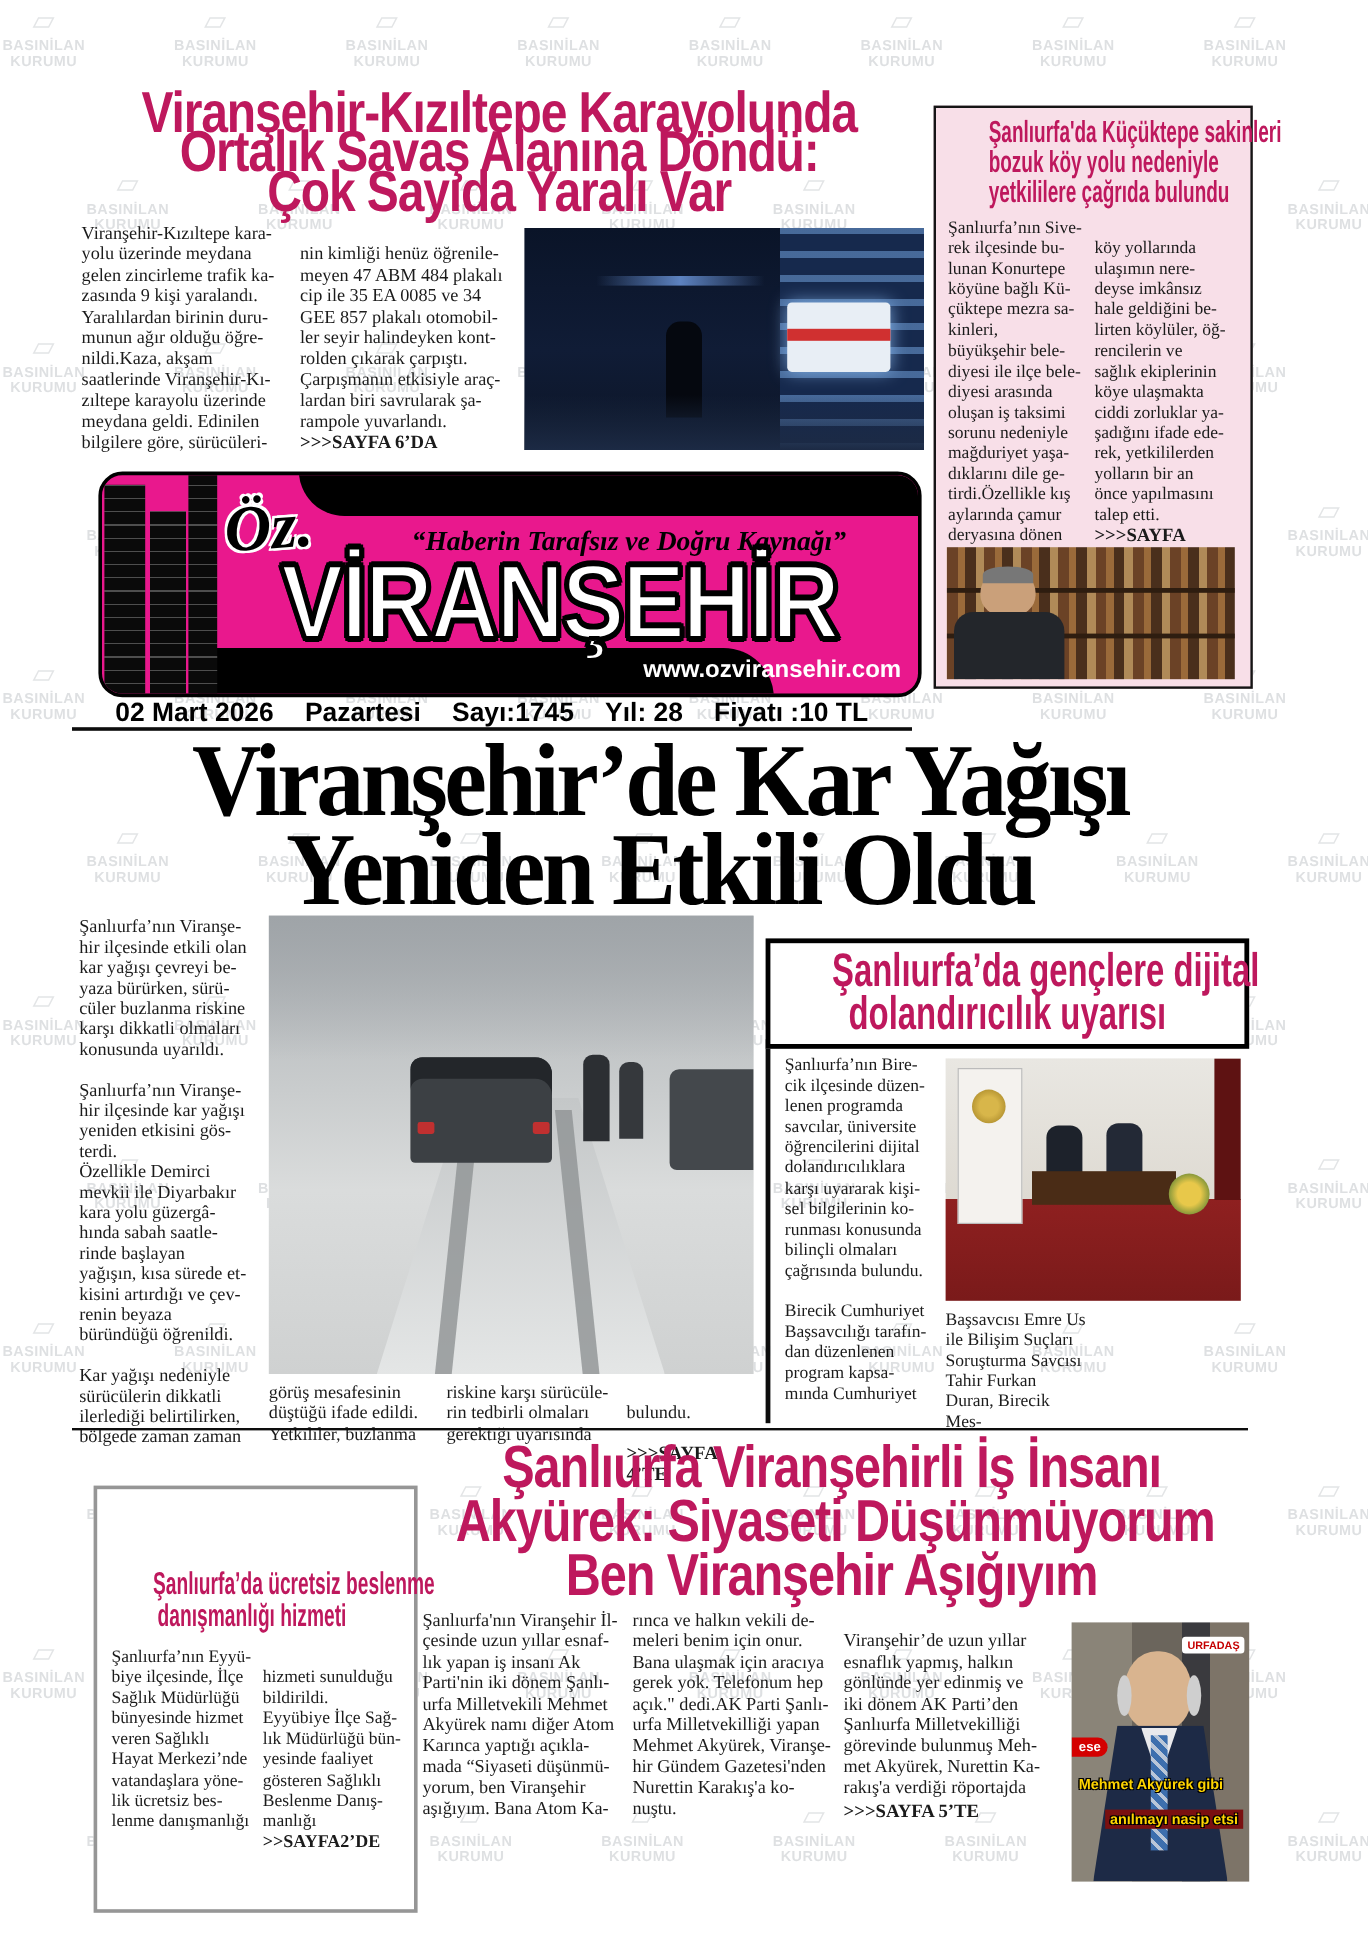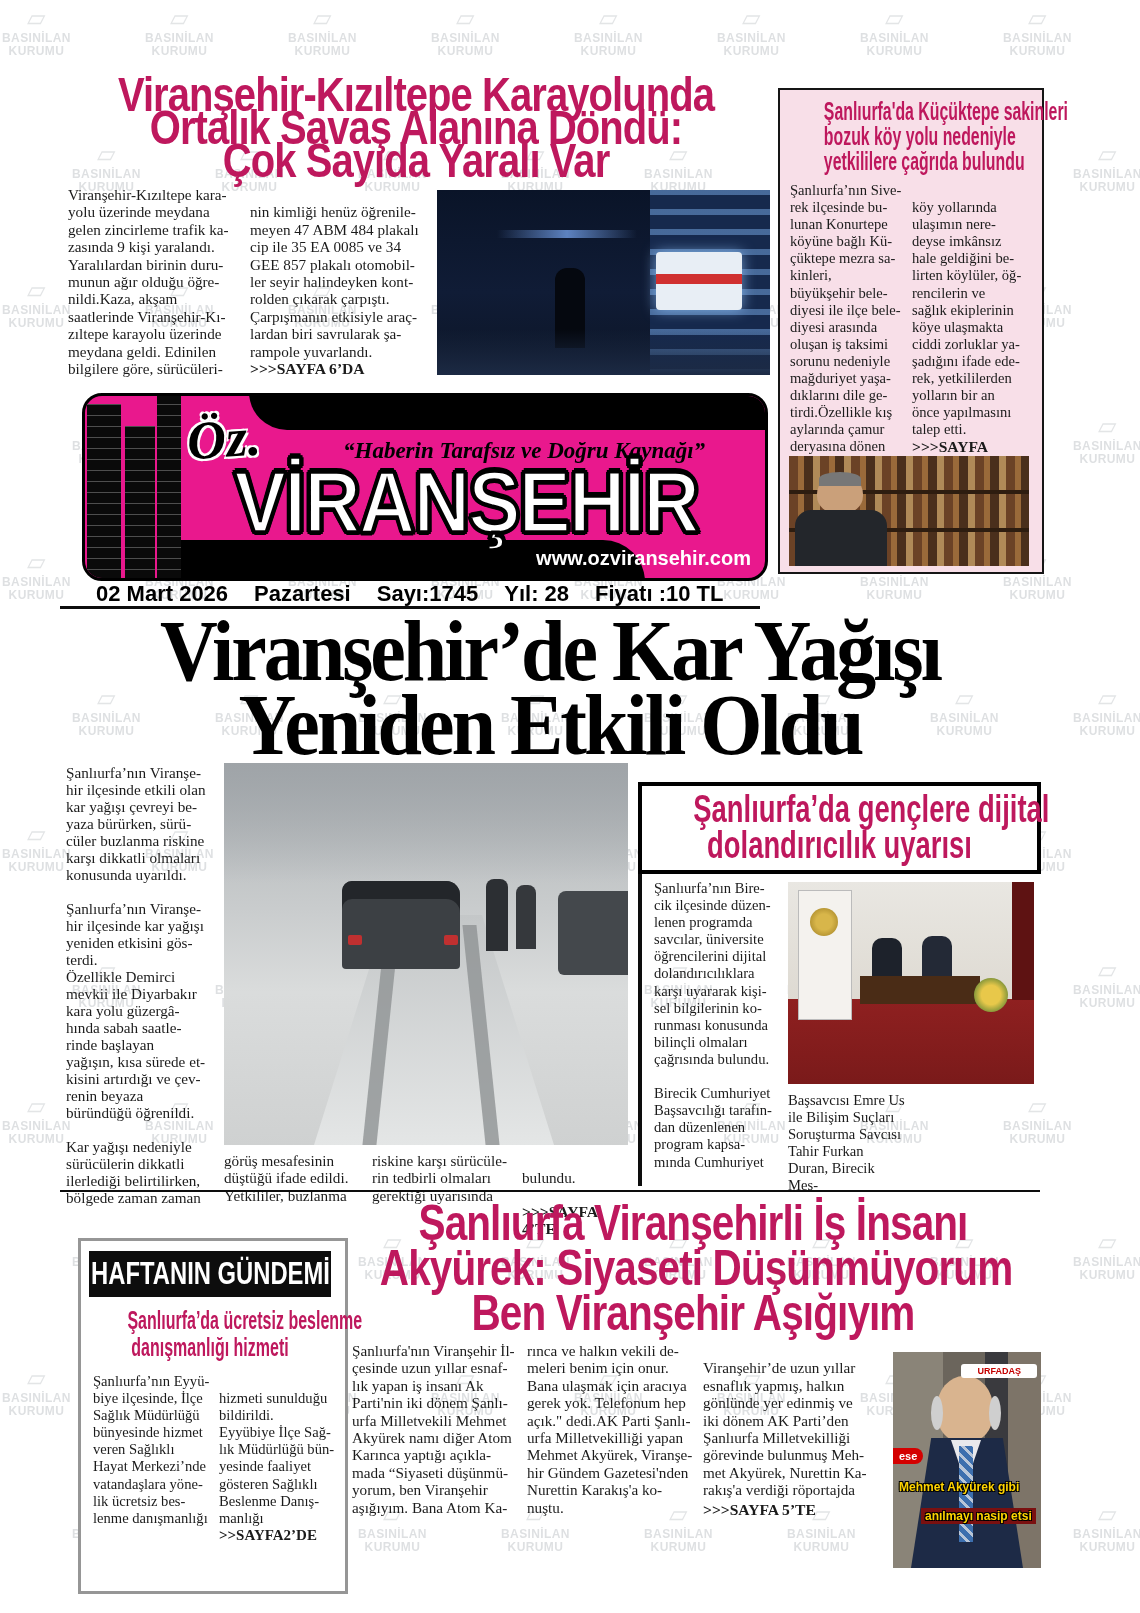--- a/index.html
+++ b/index.html
@@ -75,21 +75,21 @@
   .ag-banner { position:absolute; left:8px; top:10px; width:242px; height:46px; background:#0d0d0d;
                display:flex; align-items:center; justify-content:center; }
   .ag-banner span { font:bold 28px "Liberation Sans",sans-serif; color:#fff;
                     transform:scale(.85,1.1); white-space:nowrap; }
 
   
   .ycap { position:absolute; z-index:5; font:bold 12px "Liberation Sans",sans-serif;
           color:#ffd400; text-shadow:1px 1px 0 #000,-1px -1px 0 #000,1px -1px 0 #000,-1px 1px 0 #000;
           white-space:nowrap; }
   .badge { position:absolute; z-index:5; background:#fff; border-radius:3px;
-           font:bold 9px "Liberation Sans",sans-serif; color:#c40000; padding:2px 16px; }
+           font:bold 9px "Liberation Sans",sans-serif; color:#c40000; padding:2px 4px; }
   .redtag { position:absolute; z-index:5; background:#d40000; color:#fff;
             font:bold 11px "Liberation Sans",sans-serif; padding:2px 6px; border-radius:0 8px 8px 0; }
 </style>
 </head>
 <body>
 
 <div class="page">
 
   <div class="wm-layer" id="wm-layer">
       <div class="wm" style="left: 2px; top: 4px;">BASINİLAN
@@ -487,23 +487,20 @@
 
   <div class="bcol fs-b" style="left:788px; top:1092px; width:120px;">Başsavcısı Emre Us
 ile Bilişim Suçları
 Soruşturma Savcısı
 Tahir Furkan
 Duran, Birecik Mes-</div>
 
   <div class="rule" style="left:60px; top:1190px; width:980px; height:2px;"></div>
 
   <div class="ag-box">
-    <div class="ag-banner">
-      <span>HAFTANIN GÜNDEMİ</span>
-    </div>
     <div class="hc" style="left:0; top:66px; width:258px; position:absolute;">
       <span class="ln ag-line">Şanlıurfa’da ücretsiz beslenme</span>
       <span class="ln ag-line">danışmanlığı hizmeti</span>
     </div>
     <div class="bcol fs-b" style="left:12px; top:132px; width:118px;">Şanlıurfa’nın Eyyü-
 biye ilçesinde, İlçe
 Sağlık Müdürlüğü
 bünyesinde hizmet
 veren Sağlıklı
 Hayat Merkezi’nde

